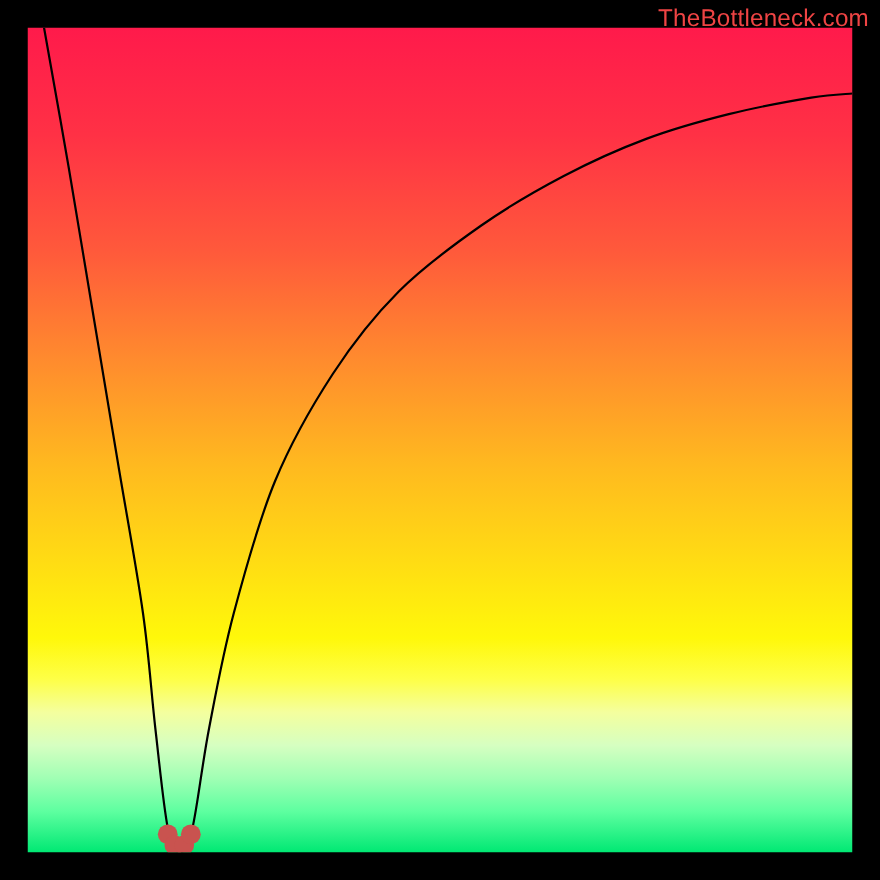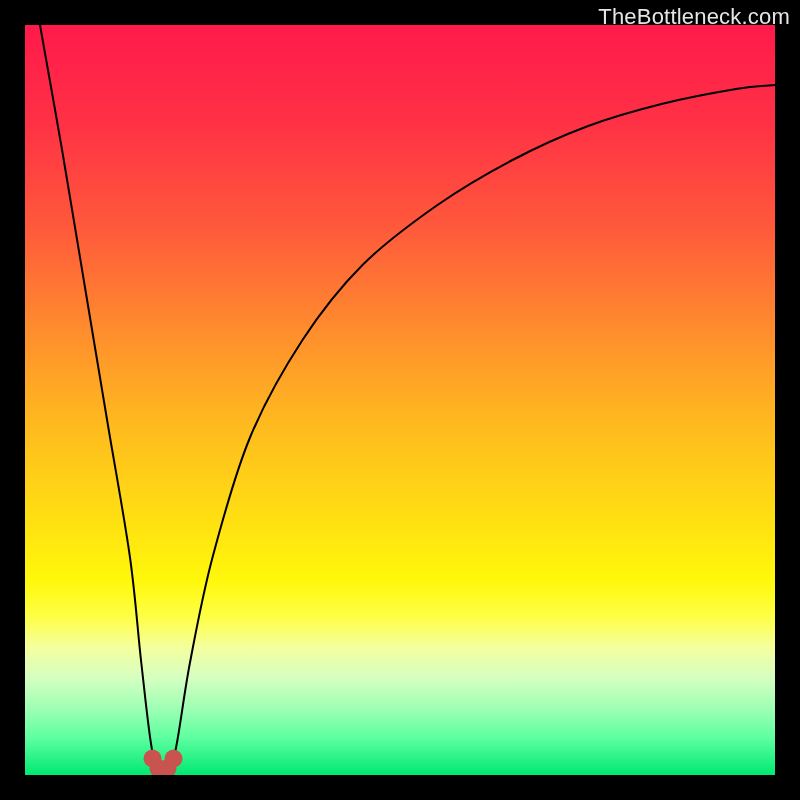--- a/index.html
+++ b/index.html
@@ -30,21 +30,21 @@
     position: absolute;
     left: 0;
     top: 0;
     width: 100%;
     height: 100%;
   }
   .watermark {
     position: absolute;
     top: 4px;
     right: 10px;
-    color: #e5e5e5;
+    color: #ef4444;
     font-size: 22px;
     letter-spacing: 0.2px;
     font-weight: 500;
   }
 </style>
 </head>
 <body>
 
 <div class="frame">
   <div class="gradient" style="background: linear-gradient(rgb(255, 26, 75) 0%, rgb(255, 49, 69) 13%, rgb(255, 89, 59) 27%, rgb(255, 138, 46) 40%, rgb(255, 185, 31) 53%, rgb(255, 224, 18) 66%, rgb(255, 248, 10) 74%, rgb(254, 255, 71) 79%, rgb(244, 255, 158) 83%, rgb(214, 255, 193) 87%, rgb(160, 255, 180) 91%, rgb(94, 255, 160) 95%, rgb(0, 232, 115) 100%);"></div>

